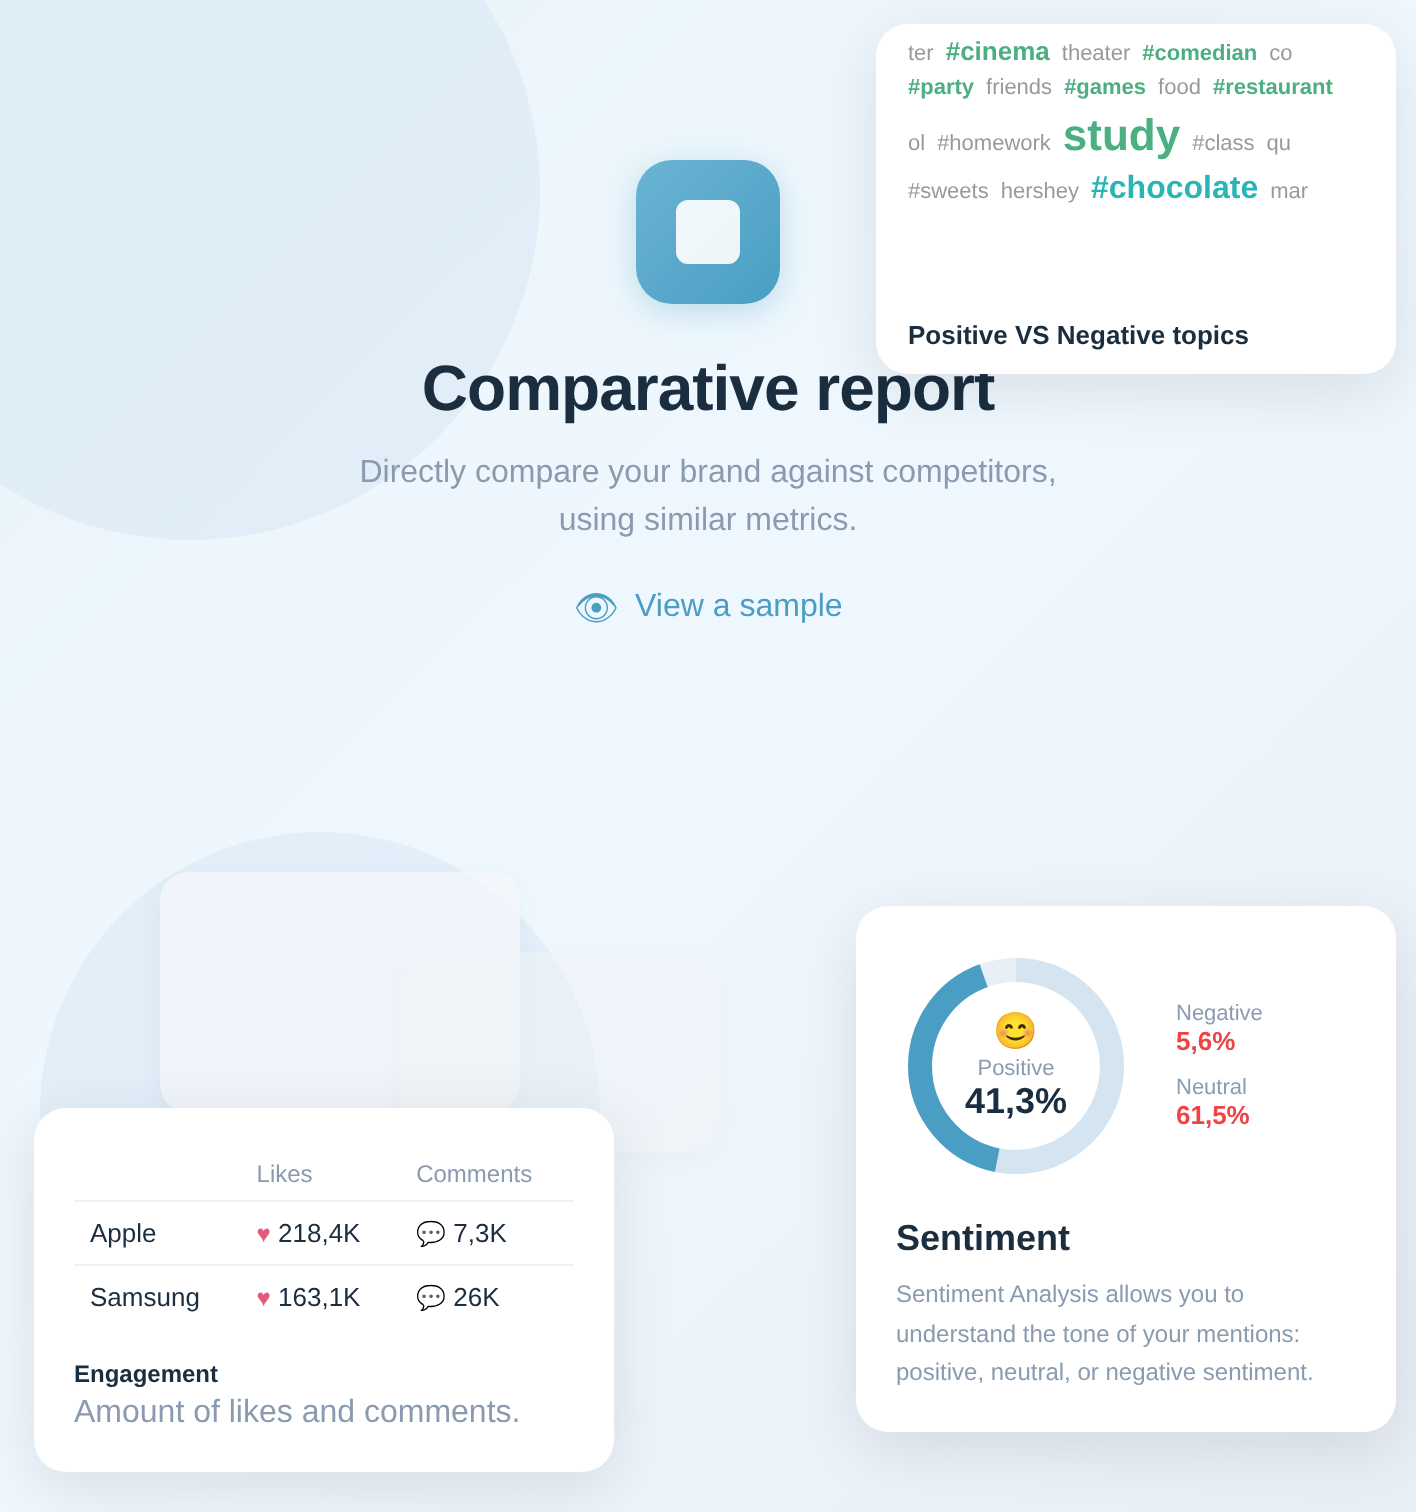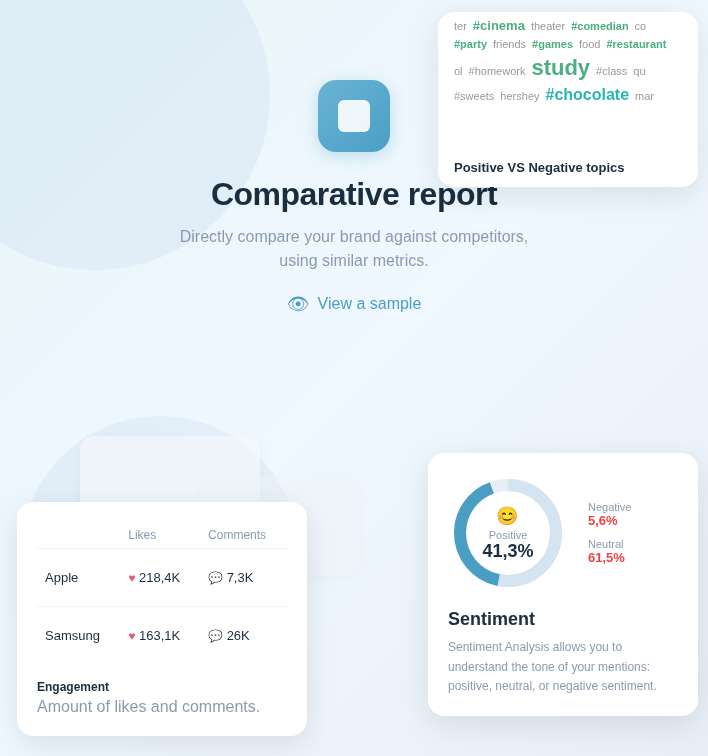--- a/index.html
+++ b/index.html
@@ -224,21 +224,21 @@
     .engagement-table th {
       font-size: 12px;
       color: #8a9bb0;
       font-weight: 400;
       padding: 6px 8px;
       text-align: left;
     }
     .engagement-table td {
       font-size: 13px;
       color: #1a2e40;
-      padding: 21px 8px;
+      padding: 8px 8px;
       border-top: 1px solid #f0f4f8;
     }
     .engagement-table td:first-child {
       font-weight: 500;
     }
     .engagement-table td .icon-heart {
       color: #e05c7a;
       font-size: 12px;
     }
     .engagement-table td .icon-comment {

